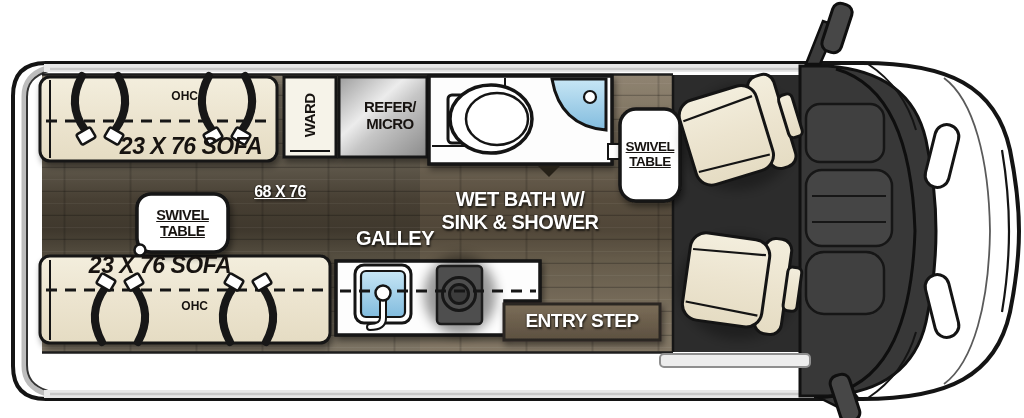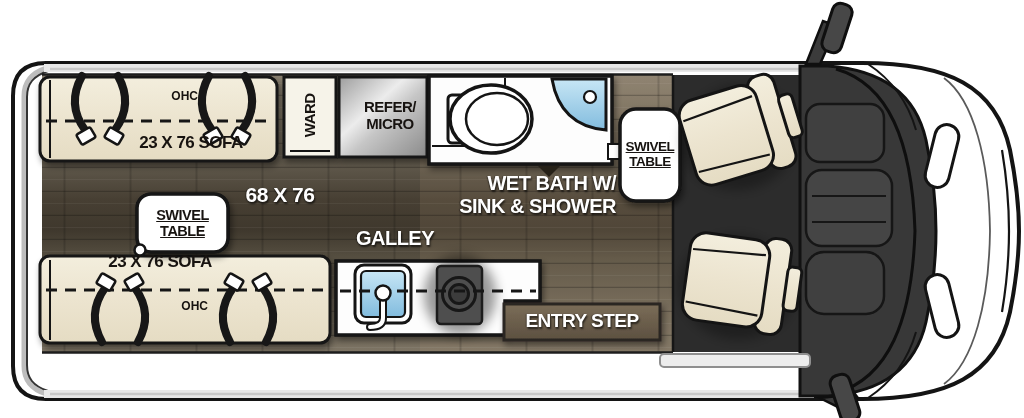--- a/index.html
+++ b/index.html
@@ -2,25 +2,25 @@
 <html><head>
 <meta charset="utf-8">
 <style>
   html,body{margin:0;padding:0;background:#ffffff;}
   #stage{position:relative;width:1024px;height:418px;background:#ffffff;overflow:hidden;
          font-family:"Liberation Sans","DejaVu Sans",sans-serif;}
   #plan-svg{position:absolute;left:0;top:0;}
   .lbl{position:absolute;font-weight:700;text-align:center;letter-spacing:-0.5px;line-height:1.05;}
   .lbl.black{color:#171310;}
   .lbl.white{color:#ffffff;text-shadow:1px 2px 2px rgba(0,0,0,0.65), -1px 0 1px rgba(0,0,0,0.35);}
-  .sofa-name{font-size:17px;}
+  .sofa-name{font-size:23px;font-style:italic;}
   .ohc{font-size:12px;letter-spacing:0;text-align:right;}
   .cab-lbl{font-size:15px;line-height:1.1;}
   .swivel{font-size:13.5px;line-height:1.12;text-decoration:underline;}
-  .big{font-size:21px;line-height:1.0;}
+  .big{font-size:16px;line-height:1.0;text-decoration:underline;}
   .mid{font-size:20px;line-height:1.15;}
   .step-lbl{font-size:19px;}
   .vert{transform:rotate(-90deg);transform-origin:center center;}
 </style>
 </head>
 <body>
 
 <div id="stage">
 
 <svg id="plan-svg" width="1024" height="418" viewBox="0 0 1024 418">
@@ -248,21 +248,21 @@
 <div class="lbl black sofa-name" style="left:64px;top:253px;width:192px;">23 X 76 SOFA</div>
 <div class="lbl black ohc" style="left:146px;top:300px;width:62px;">OHC</div>
 
 <div class="lbl black cab-lbl vert" style="left:270px;top:107px;width:80px;">WARD</div>
 
 <div class="lbl black cab-lbl" style="left:341px;top:99px;width:98px;">
   <div>REFER/</div>
   <div>MICRO</div>
 </div>
 
-<div class="lbl white mid" style="left:424px;top:172px;width:192px;text-align:right;">
+<div class="lbl white mid" style="left:424px;top:188px;width:192px;">
   <div>WET BATH W/</div>
   <div>SINK &amp; SHOWER</div>
 </div>
 
 <div class="lbl black swivel" style="left:621px;top:139px;width:58px;">
   <div>SWIVEL</div>
   <div>TABLE</div>
 </div>
 
 <div class="lbl black swivel" style="left:137px;top:207px;width:91px;font-size:14.5px;">

